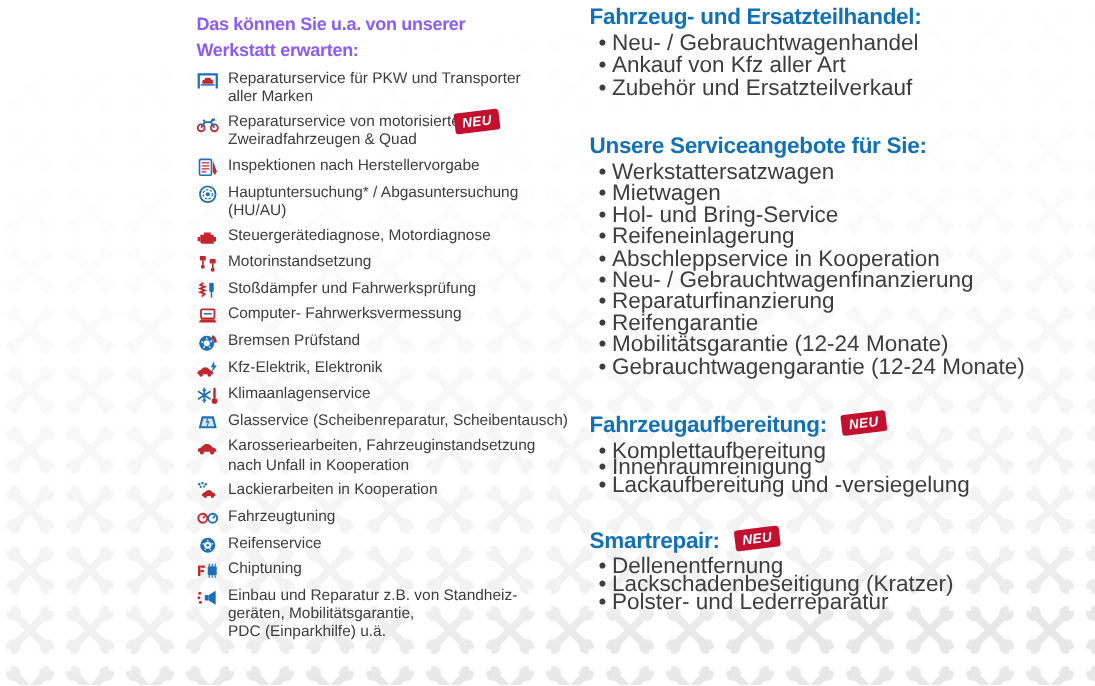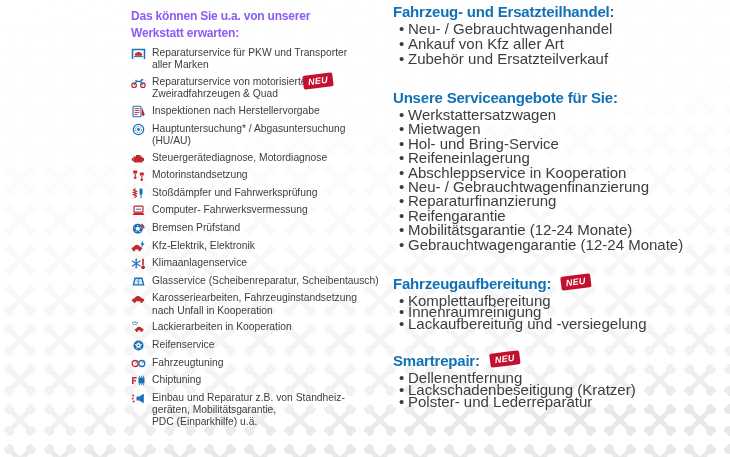--- a/index.html
+++ b/index.html
@@ -240,44 +240,44 @@
                 <path d="M3.6,9.2 C3.6,8.2 4.3,7.6 5.3,7.4 L6.4,6.3 C7.4,5.4 8.9,5.4 9.8,6.3 L10.8,7.3 C11.9,7.4 12.6,8 12.6,8.9 L12.6,9.6 L3.6,9.6 Z" fill="#c1272d"></path>
                 <circle cx="5.8" cy="9.9" r="1.1" fill="#c1272d"></circle>
                 <circle cx="10.6" cy="9.9" r="1.1" fill="#c1272d"></circle>
               </svg>
             </span>
             <span class="txt">Lackierarbeiten in Kooperation</span>
           </div>
           <div class="service-item">
             <span class="icn">
               <svg width="15" height="13" viewBox="0 0 15 13" xmlns="http://www.w3.org/2000/svg">
+                <circle cx="4.2" cy="6.5" r="3" fill="none" stroke="#c1272d" stroke-width="1.3"></circle>
+                <path d="M4.2,6.5 L5.8,4.9" stroke="#c1272d" stroke-width="1"></path>
+                <circle cx="10.8" cy="6.5" r="3" fill="none" stroke="#1d70b7" stroke-width="1.3"></circle>
+                <path d="M10.8,6.5 L12.4,4.9" stroke="#1d70b7" stroke-width="1"></path>
+              </svg>
+            </span>
+            <span class="txt">Fahrzeugtuning</span>
+          </div>
+          <div class="service-item">
+            <span class="icn">
+              <svg width="15" height="13" viewBox="0 0 15 13" xmlns="http://www.w3.org/2000/svg">
                 <circle cx="7.5" cy="6.5" r="5" fill="#1d70b7"></circle>
                 <circle cx="7.5" cy="6.5" r="2.4" fill="#fff"></circle>
                 <circle cx="7.5" cy="6.5" r="0.9" fill="#1d70b7"></circle>
                 <g fill="#fff">
                   <circle cx="7.5" cy="3.3" r="0.55"></circle>
                   <circle cx="4.5" cy="5.6" r="0.55"></circle>
                   <circle cx="5.7" cy="9.3" r="0.55"></circle>
                   <circle cx="9.3" cy="9.3" r="0.55"></circle>
                   <circle cx="10.5" cy="5.6" r="0.55"></circle>
                 </g>
               </svg>
             </span>
             <span class="txt">Reifenservice</span>
-          </div>
-          <div class="service-item">
-            <span class="icn">
-              <svg width="15" height="13" viewBox="0 0 15 13" xmlns="http://www.w3.org/2000/svg">
-                <circle cx="4.2" cy="6.5" r="3" fill="none" stroke="#c1272d" stroke-width="1.3"></circle>
-                <path d="M4.2,6.5 L5.8,4.9" stroke="#c1272d" stroke-width="1"></path>
-                <circle cx="10.8" cy="6.5" r="3" fill="none" stroke="#1d70b7" stroke-width="1.3"></circle>
-                <path d="M10.8,6.5 L12.4,4.9" stroke="#1d70b7" stroke-width="1"></path>
-              </svg>
-            </span>
-            <span class="txt">Fahrzeugtuning</span>
           </div>
           <div class="service-item">
             <span class="icn">
               <svg width="15" height="13" viewBox="0 0 15 13" xmlns="http://www.w3.org/2000/svg">
                 <g fill="#c1272d">
                   <rect x="1" y="3" width="1.6" height="7"></rect>
                   <rect x="2.6" y="3" width="3" height="1.5"></rect>
                   <rect x="2.6" y="6" width="2.4" height="1.4"></rect>
                 </g>
                 <rect x="7.5" y="3.5" width="6" height="6" rx="0.8" fill="#1d70b7"></rect>

